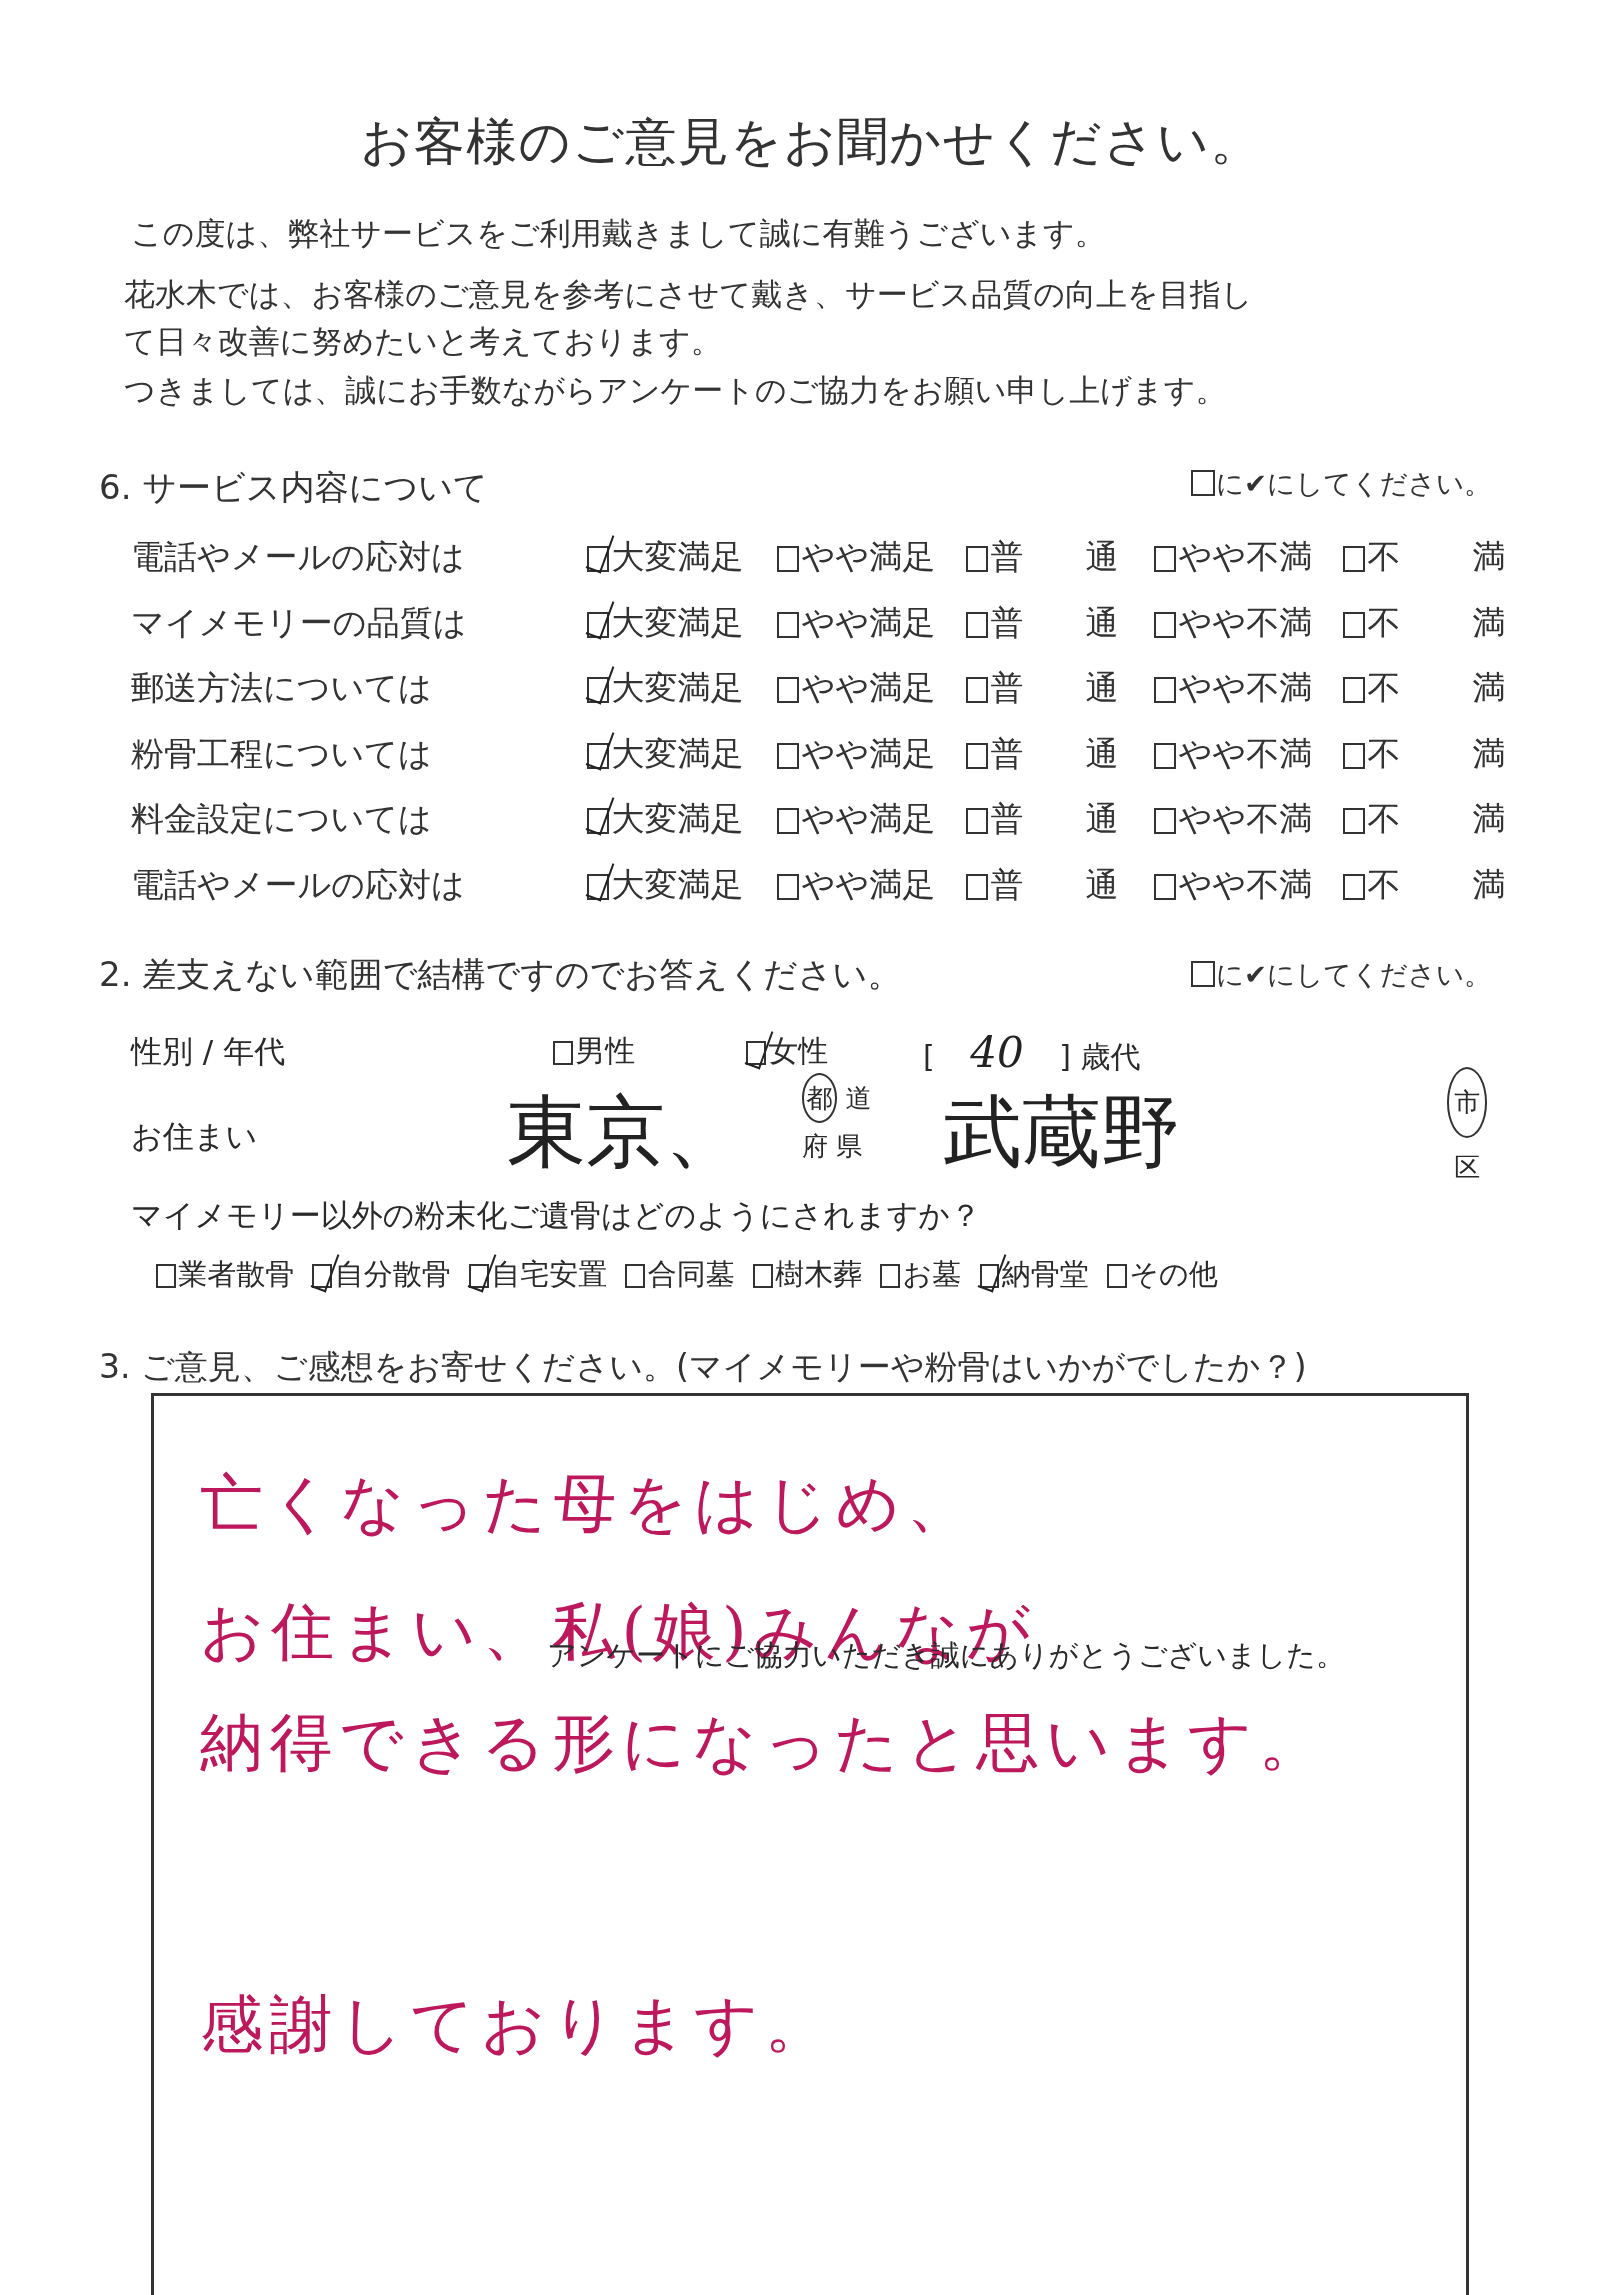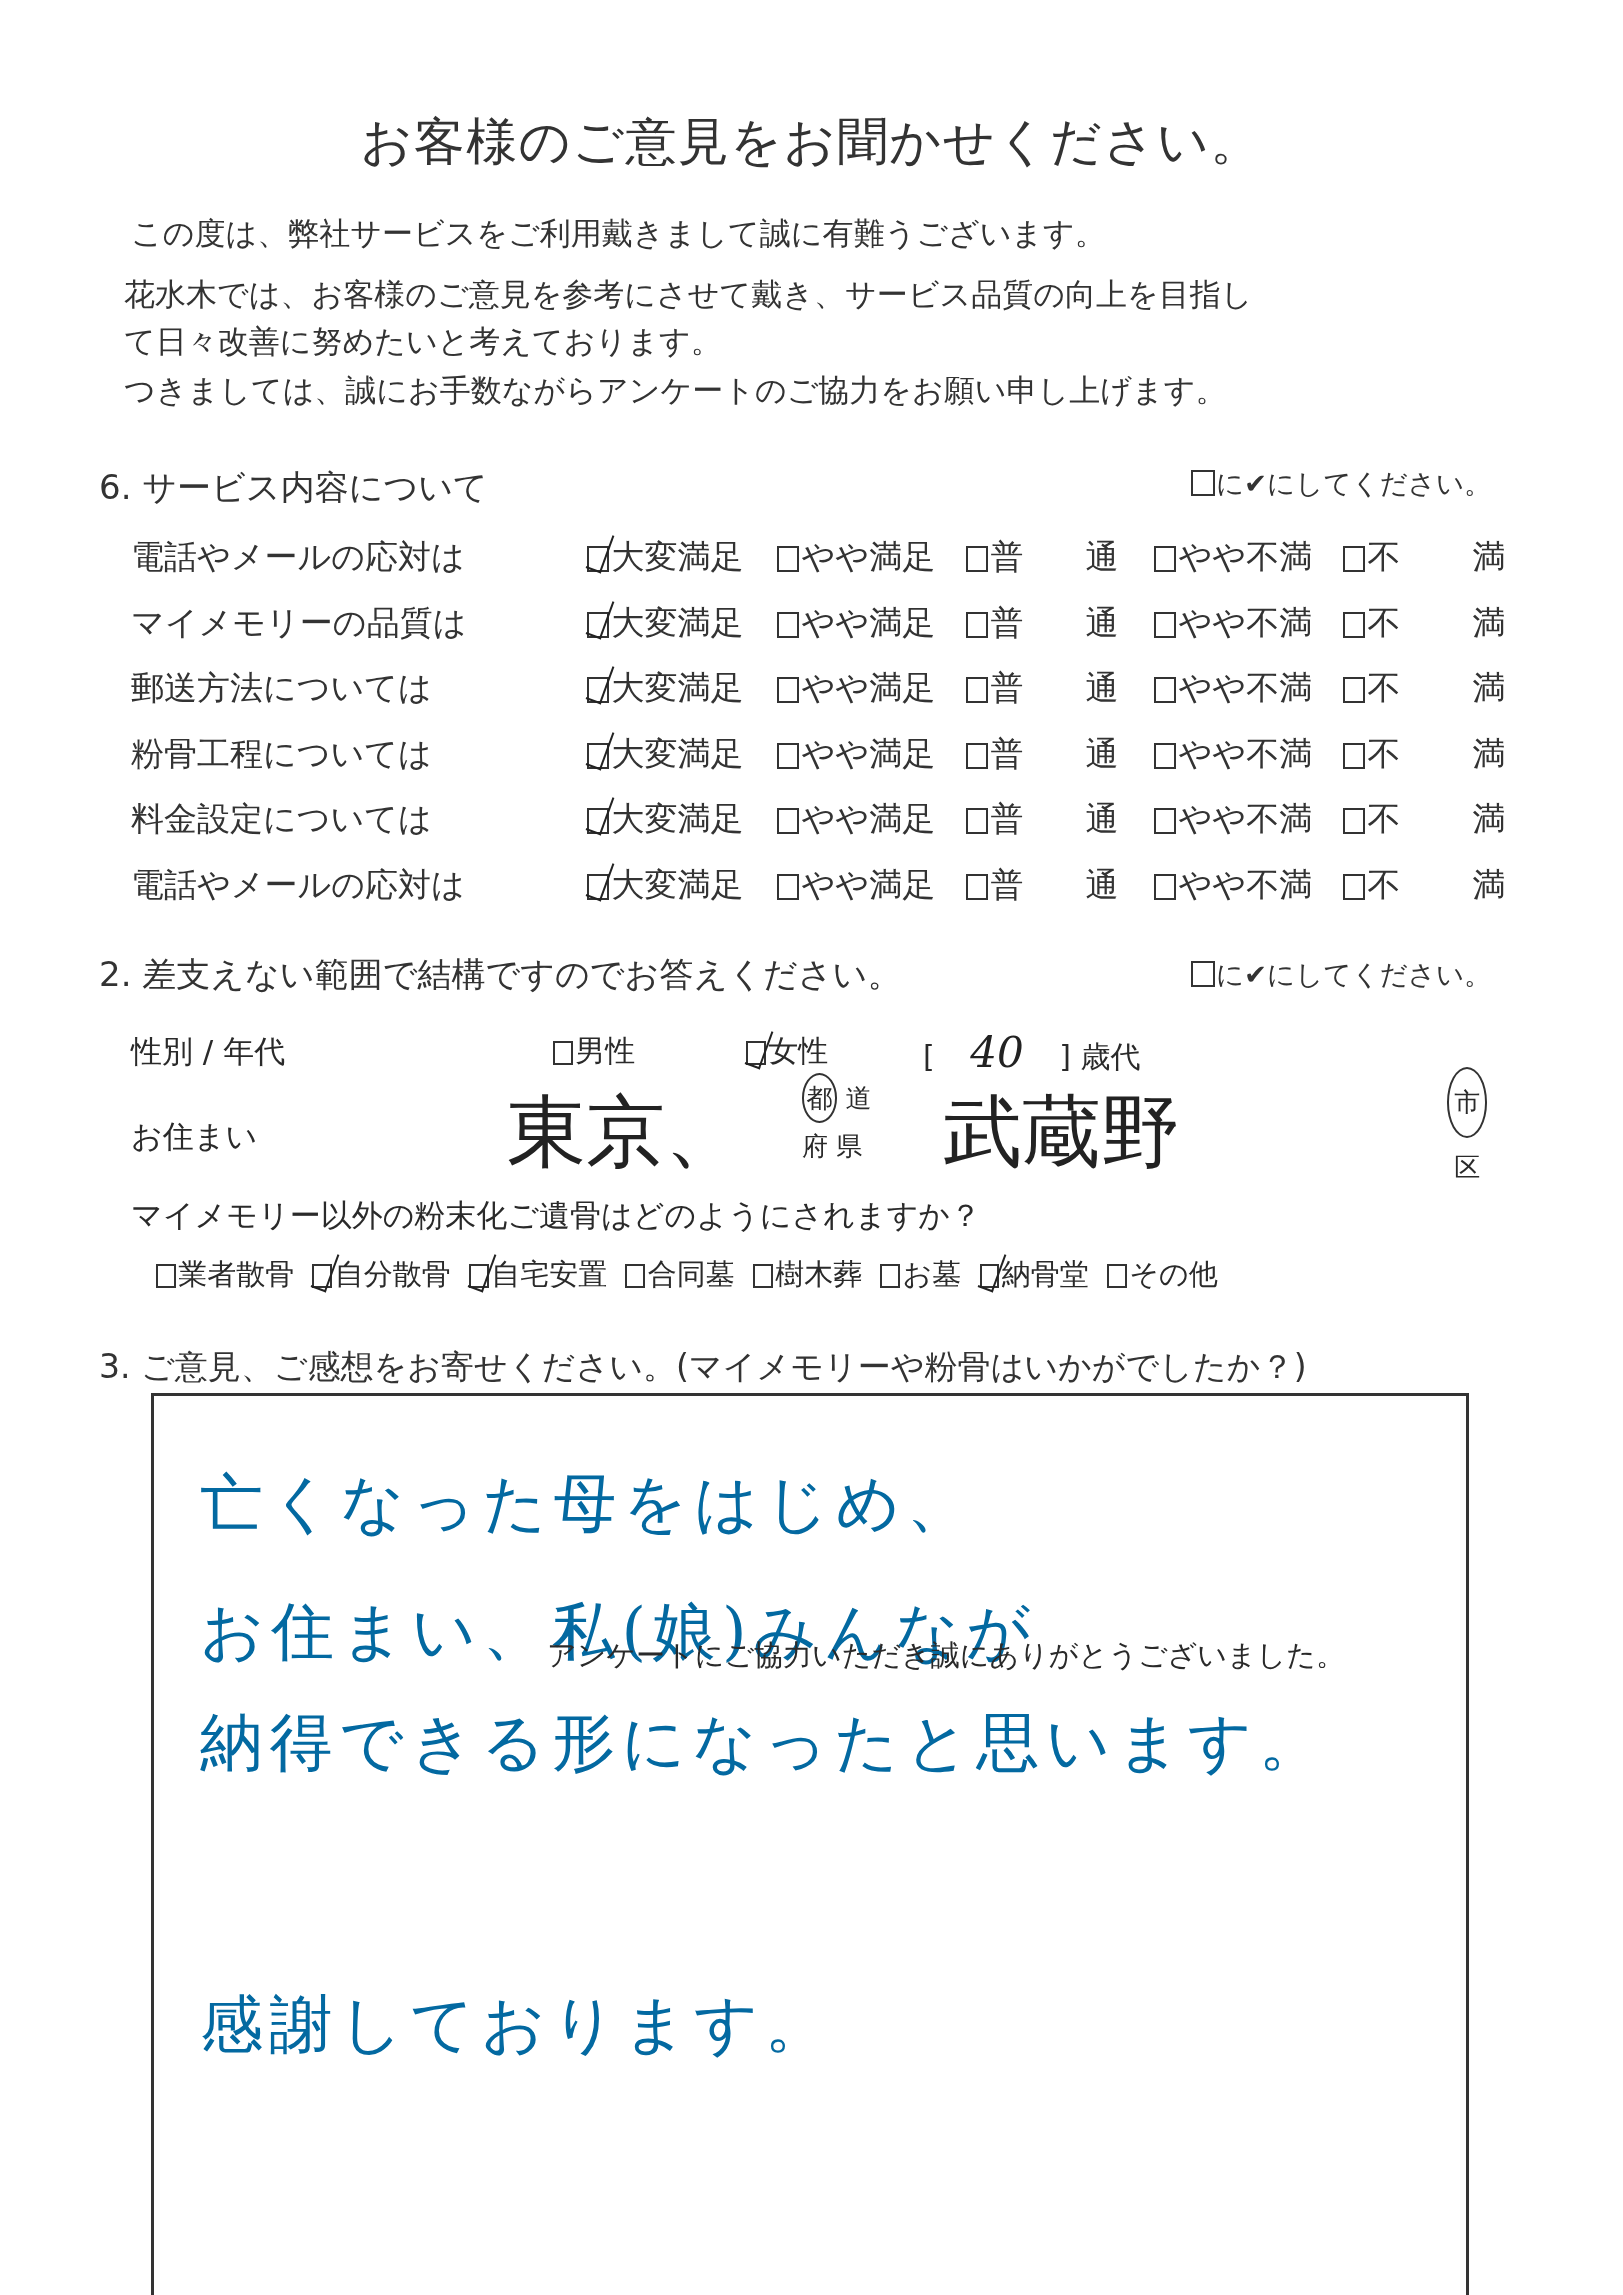--- a/index.html
+++ b/index.html
@@ -18,21 +18,21 @@
   .row .label { position: absolute; left: 0; top: 0; }
   .opt { position: absolute; top: 0; margin-left: 44px; }
   .cb { display: inline-block; width: 22px; height: 26px; border: 2.6px solid #333; vertical-align: -3.9px; margin-right: 2.6px; position: relative; box-sizing: border-box; }
   .cb.checked::after {
     content: ""; position: absolute; left: 2.6px; top: -15.7px; width: 14.4px; height: 38px;
     border-right: 2.6px solid #222; border-bottom: 2.6px solid #222; transform: rotate(20deg);
   }
   .small-cb { width: 19.6px; height: 23.6px; }
   .hand { font-family: "DejaVu Serif", serif; color: #222; }
   .comment-box { position: absolute; left: 151px; top: 1393px; width: 1318px; height: 1191px; border: 3.9px solid #333; box-sizing: border-box; }
-  .comment-line { position: absolute; left: 46px; font-size: 63px; font-family: "DejaVu Serif", serif; color: #0369a1; letter-spacing: 6.5px; }
+  .comment-line { position: absolute; left: 46px; font-size: 63px; font-family: "DejaVu Serif", serif; color: #be185d; letter-spacing: 6.5px; }
   .circle { display: inline-block; border: 2px solid #333; border-radius: 50%; }
 </style>
 </head>
 <body>
 
 <div class="abs title">お客様のご意見をお聞かせください。</div>
 
 <div class="abs intro" style="top:213px;">この度は、弊社サービスをご利用戴きまして誠に有難うございます。</div>
 <div class="abs intro" style="top:274px; left:124px;">花水木では、お客様のご意見を参考にさせて戴き、サービス品質の向上を目指し</div>
 <div class="abs intro" style="top:321px; left:124px;">て日々改善に努めたいと考えております。</div>

